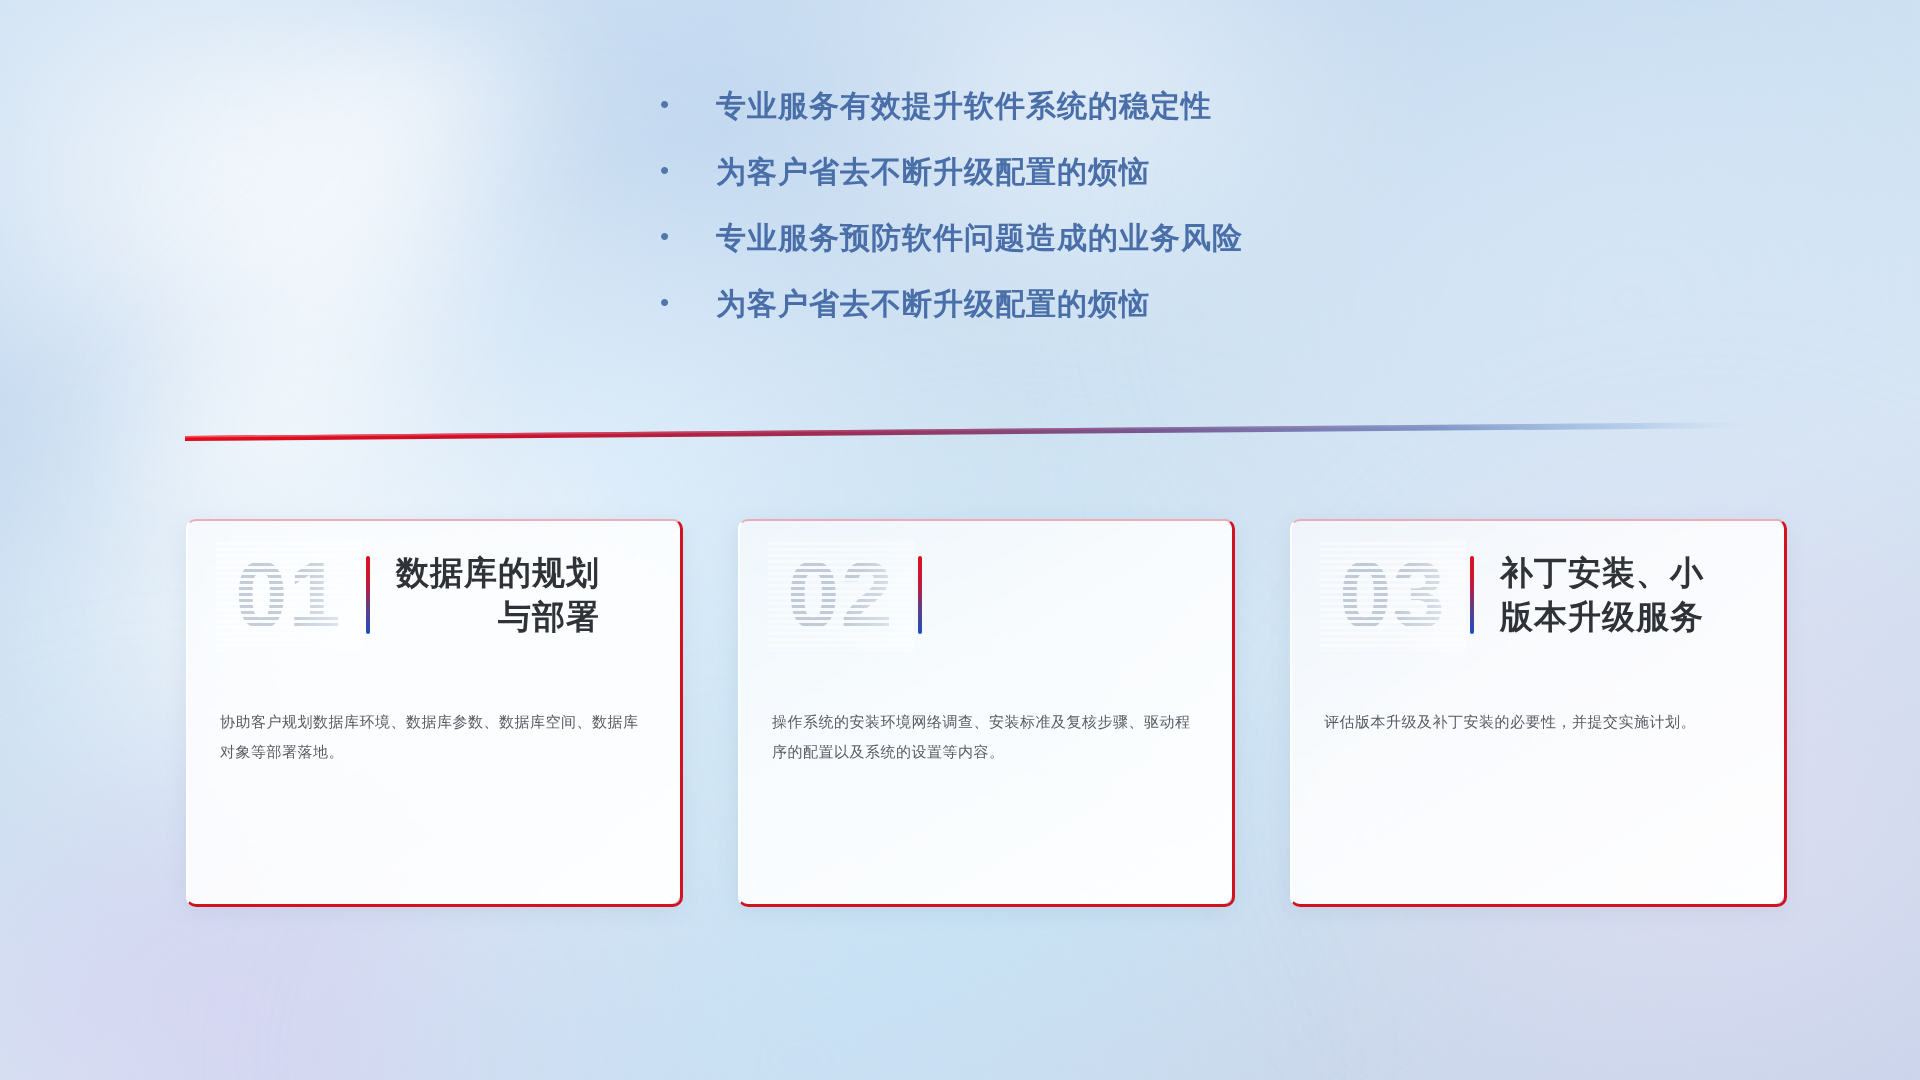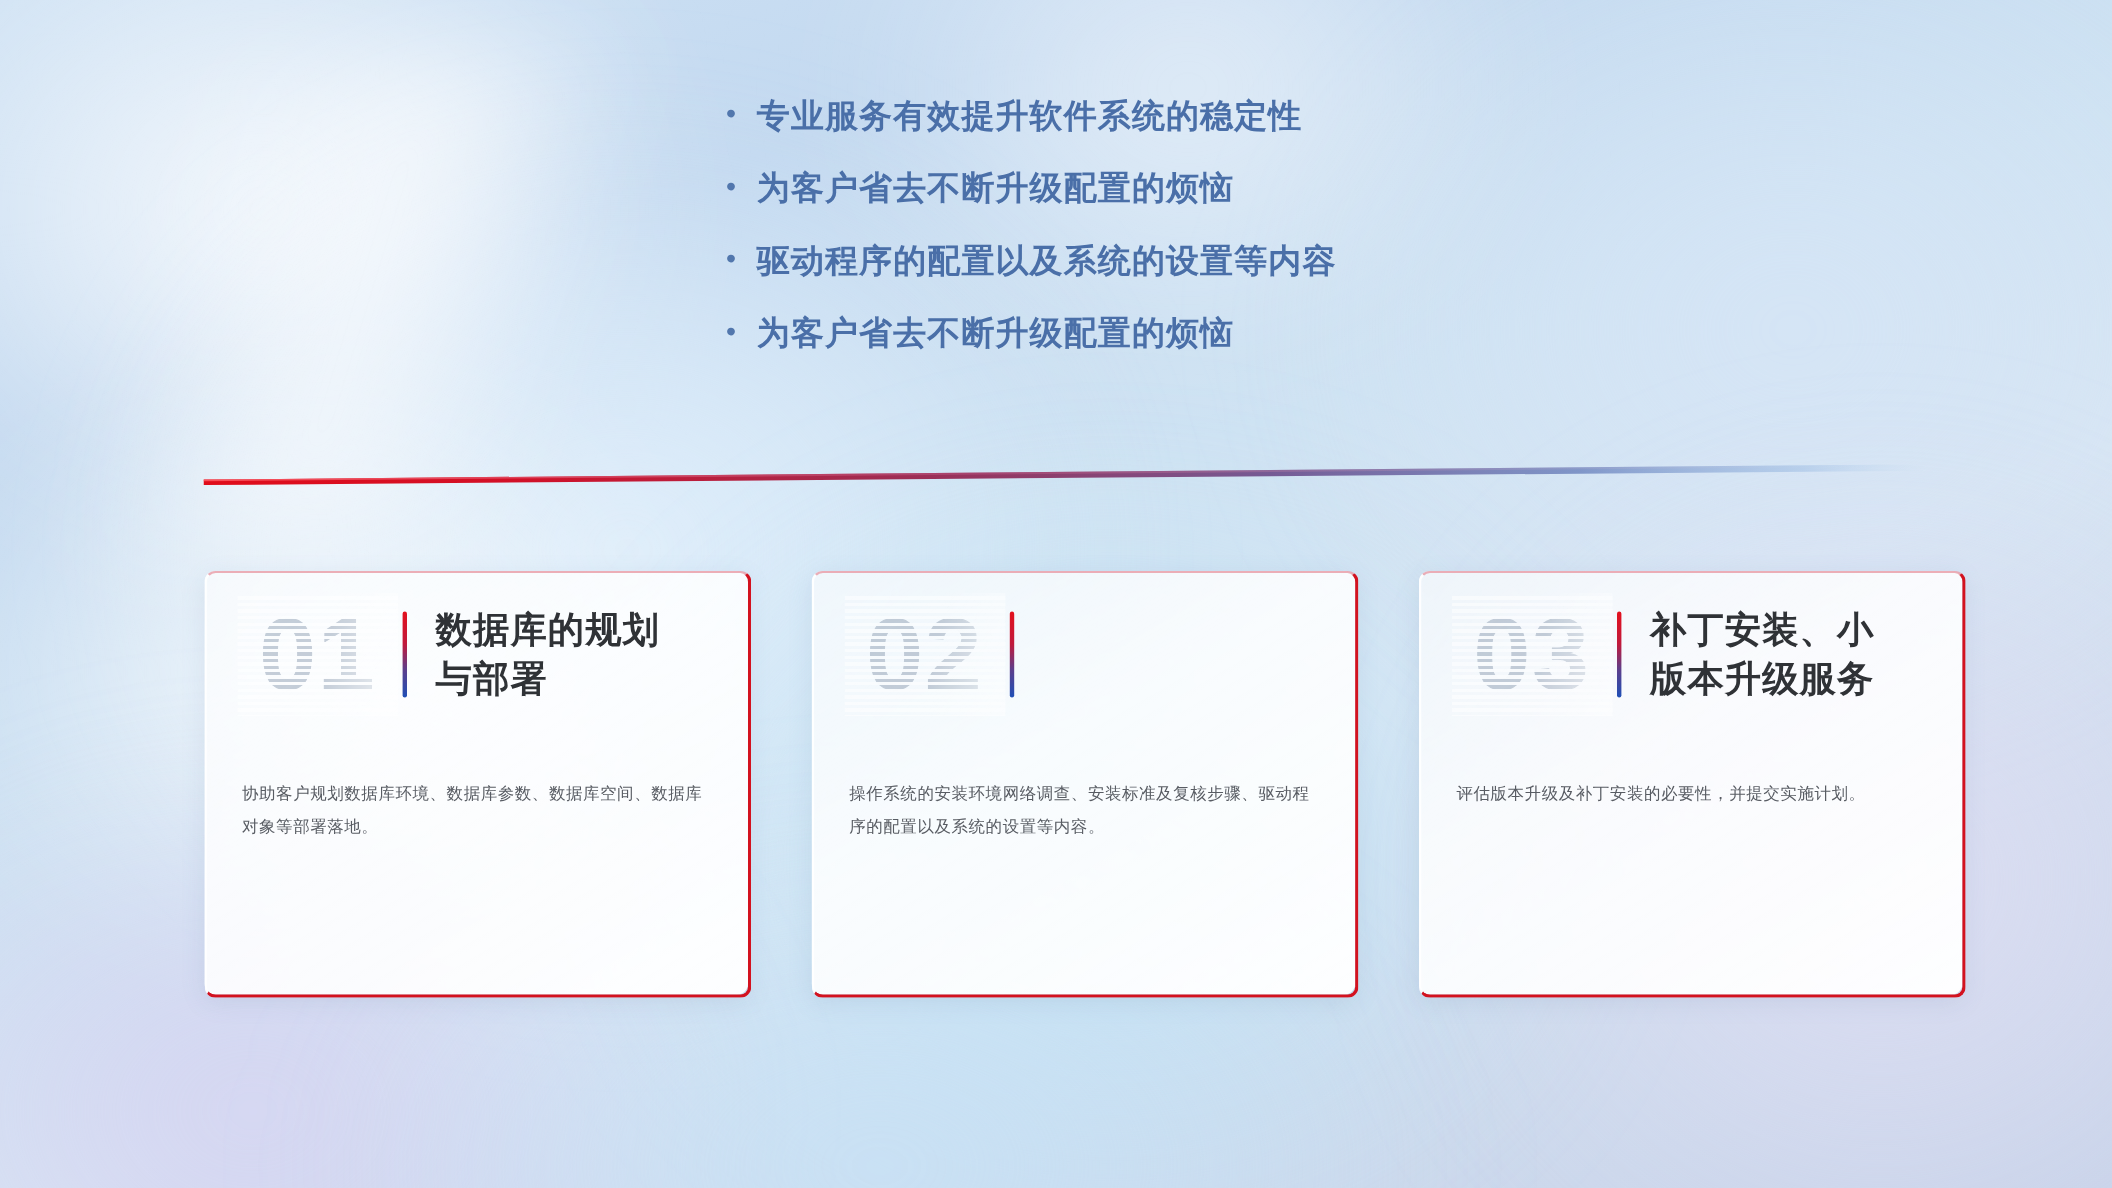--- a/index.html
+++ b/index.html
@@ -53,20 +53,21 @@
   .bullet{ display:flex; align-items:baseline; }
   .dot{
     width:28px; flex:0 0 28px;
     font-size:26px; line-height:1; color:#5277ad;
     transform:translateY(-3px);
   }
   .btext{
     font-size:30px; line-height:1.2; font-weight:700;
     color:#4a6fa8; letter-spacing:1px;
     white-space:nowrap;
+    margin-left:28px;
   }
 
   
   #divider{
     position:absolute; left:185px; top:420px; width:1565px; height:22px; z-index:3;
   }
 
   
   #cards{
     position:absolute; left:186px; top:519px; width:1792px; height:400px;
@@ -125,20 +126,21 @@
   .vbar{
     width:4px; height:78px; flex:0 0 4px;
     margin:0 26px 0 4px;
     background:linear-gradient(to bottom,#e3101d 0%,#c01a3c 38%,#5b3f8c 68%,#1f4fb6 100%);
     border-radius:2px;
   }
   .card-title{
     font-size:33px; line-height:1.32; font-weight:700;
     color:#2f3236; letter-spacing:1px;
     white-space:pre-line;
+    text-align:right;
   }
   .card-body{
     padding:0 34px;
     margin-top:36px;
     font-size:15px; line-height:2.0;
     color:#585c63; letter-spacing:.5px;
     white-space:pre-line;
   }
 </style>
 </head>
@@ -162,21 +164,21 @@
   <div class="bullet">
     <div class="dot">•</div>
     <div class="btext">专业服务有效提升软件系统的稳定性</div>
   </div>
   <div class="bullet">
     <div class="dot">•</div>
     <div class="btext">为客户省去不断升级配置的烦恼</div>
   </div>
   <div class="bullet">
     <div class="dot">•</div>
-    <div class="btext">驱动程序的配置以及系统的设置等内容</div>
+    <div class="btext">专业服务预防软件问题造成的业务风险</div>
   </div>
   <div class="bullet">
     <div class="dot">•</div>
     <div class="btext">为客户省去不断升级配置的烦恼</div>
   </div>
 </div>
 
 <div id="divider">
   <svg width="1565" height="22" viewBox="0 0 1565 22" preserveAspectRatio="none">
     <defs>

